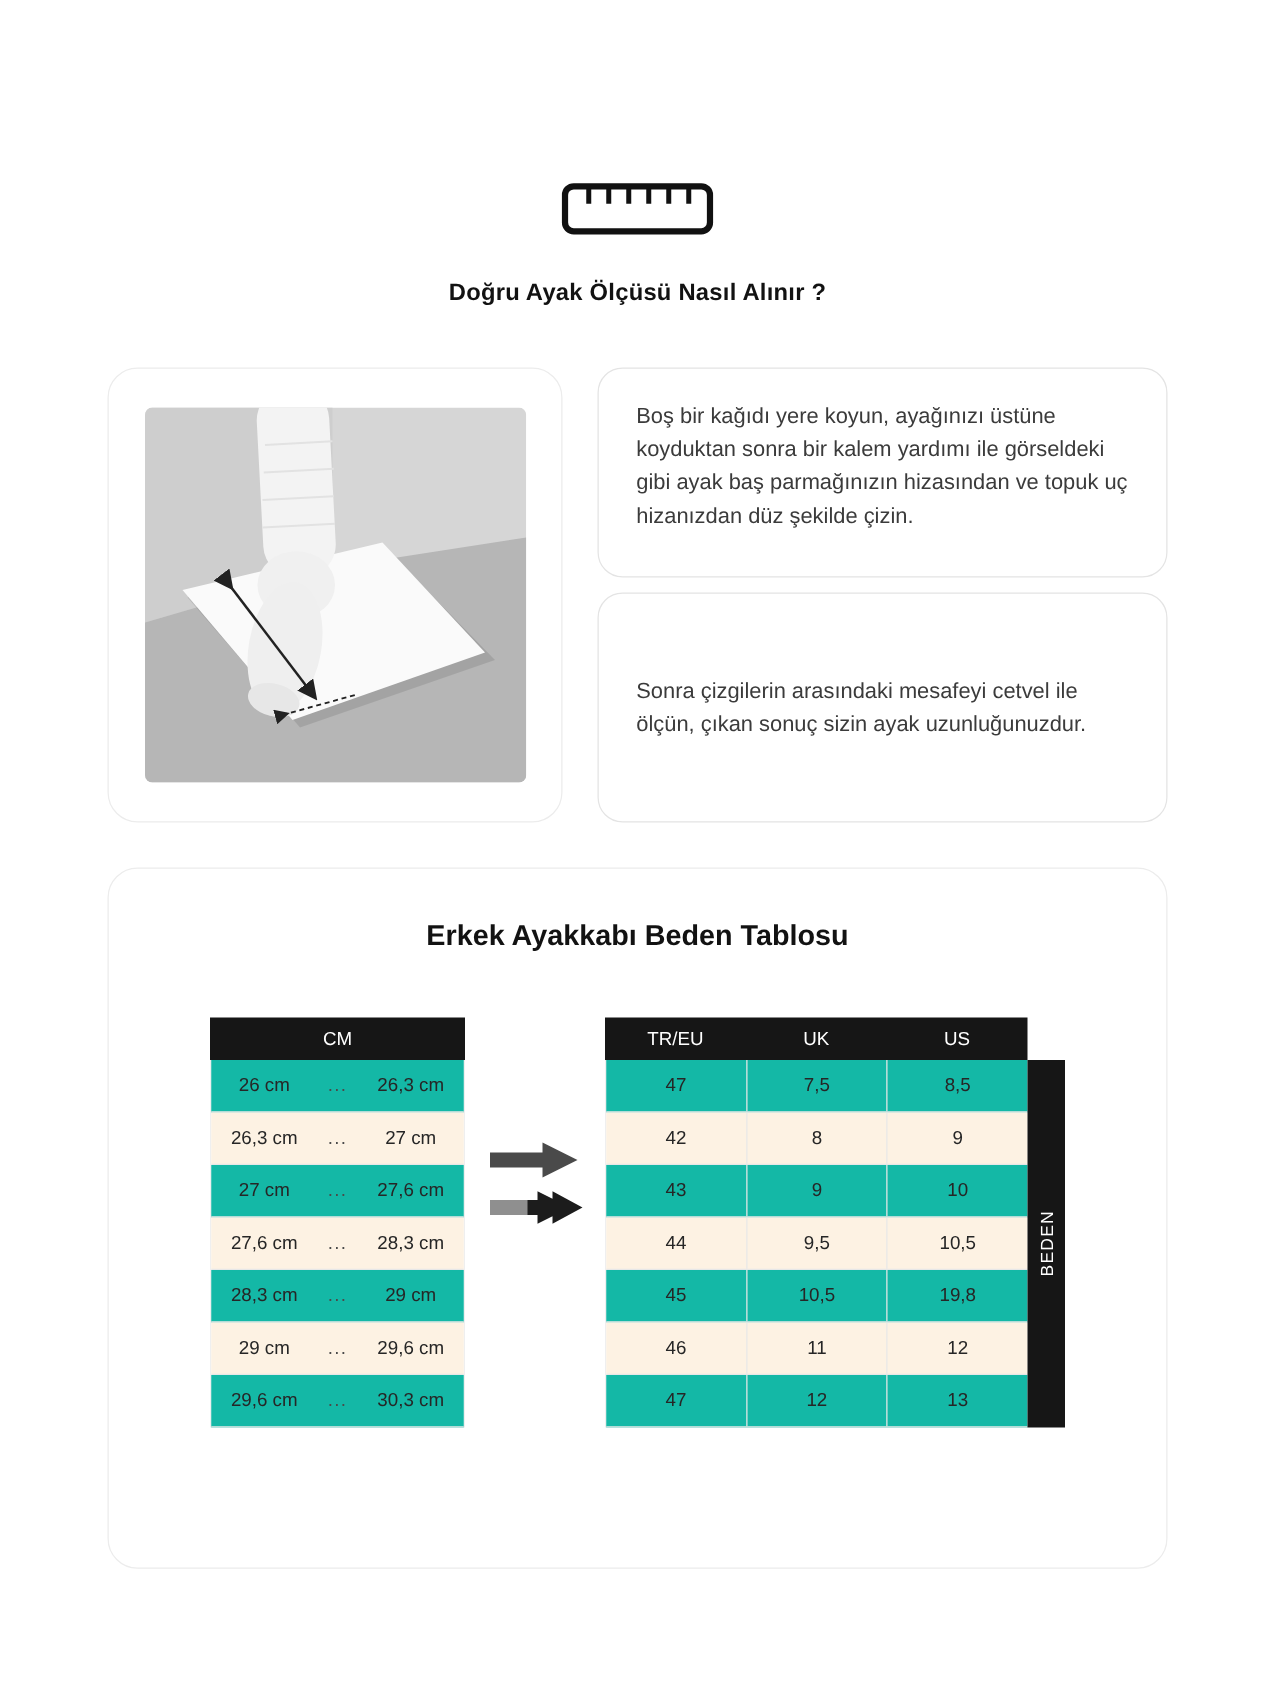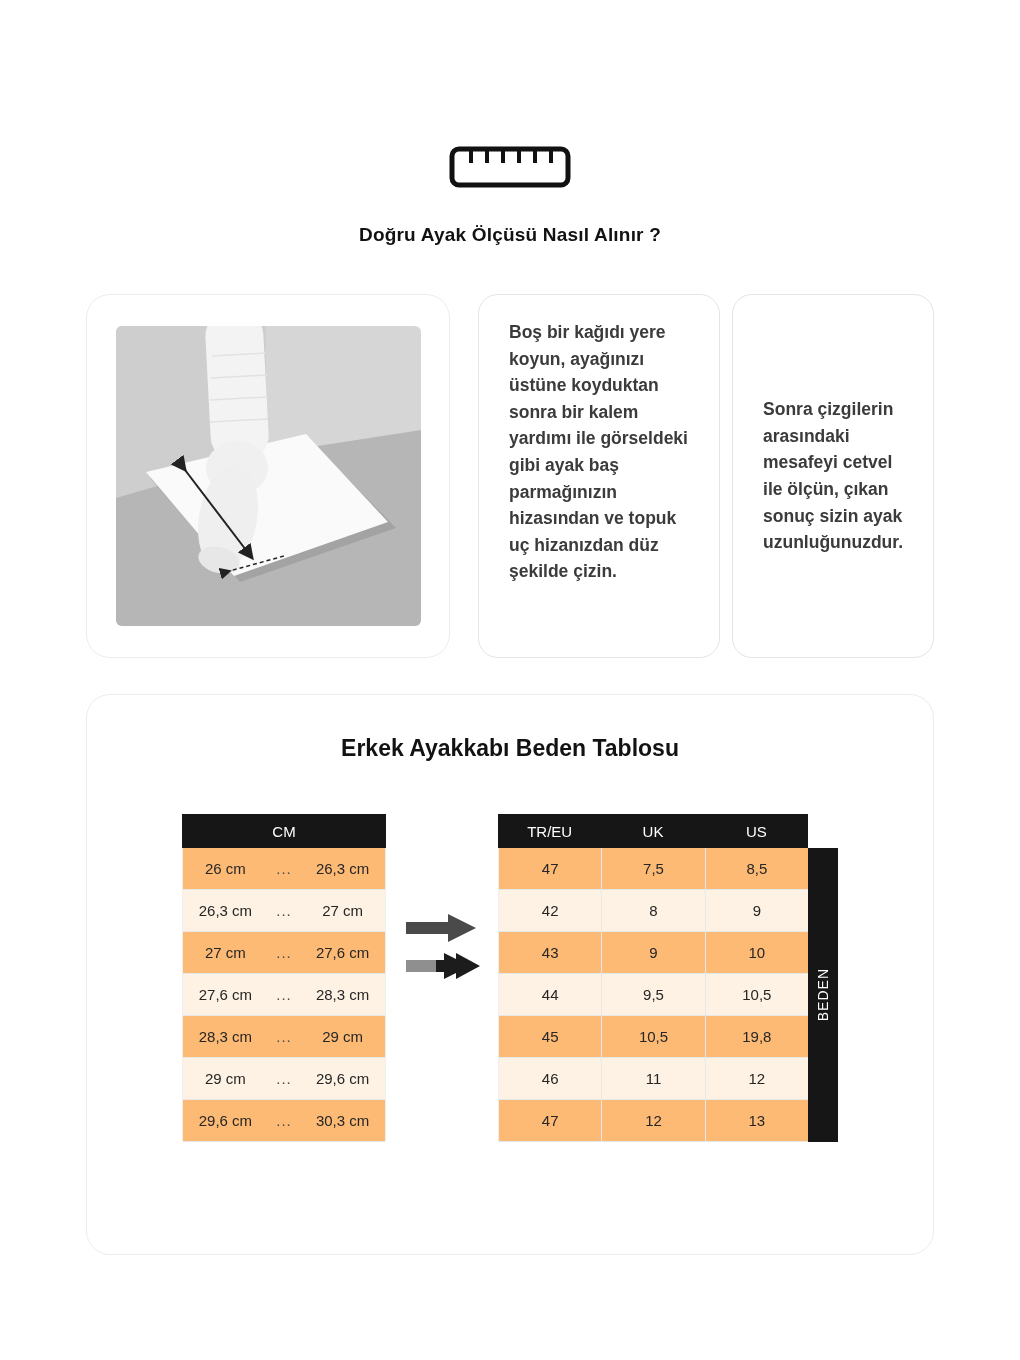--- a/index.html
+++ b/index.html
@@ -21,21 +21,21 @@
 
   
   .howto { display:flex; gap:28px; padding:0 86px; margin-top:48px; }
   .photo-card {
     flex:none; width:364px; height:364px;
     border:1px solid #ececec; border-radius:24px;
     display:flex; align-items:center; justify-content:center;
     background:#fff;
   }
   .photo { width:305px; height:300px; border-radius:6px; display:block; }
-  .text-cards { flex:1; display:flex; flex-direction:row; gap:12px;font-weight:bold; }
+  .text-cards { flex:1; display:flex; flex-direction:column; gap:12px; }
   .text-card {
     border:1px solid #e4e4e4; border-radius:20px;
     padding:24px 30px; font-size:17.5px; line-height:1.52; color:#3b3b3b;
     background:#fff;
   }
   .text-card.first { min-height:168px; }
   .text-card.second { flex:1; display:flex; align-items:center; }
 
   
   .size-section {
@@ -45,39 +45,39 @@
   .section-title { text-align:center; font-size:23px; font-weight:700; color:#121212; }
 
   .tables { display:flex; justify-content:center; align-items:stretch; margin-top:52px; }
 
   .thead {
     background:#161616; color:#fff; height:34px;
     display:flex; align-items:center; font-size:15px;
   }
   .trow {
     height:42px; display:flex; align-items:center;
-    font-size:15px; color:#262626; background:#fdba74;
+    font-size:15px; color:#262626; background:#14b8a6;
     border-bottom:1px solid #e7e7e7;
   }
   .trow.alt { background:#fdf2e3; }
 
   
   .cm-table { width:204px; }
   .cm-table .thead { justify-content:center; }
   .cm-table .tbody { border-left:1px solid #efefef; border-right:1px solid #efefef; }
   .cm-table .c1 { flex:0 0 42%; text-align:center; }
   .cm-table .cdots { flex:0 0 16%; text-align:center; color:#4a4a4a; letter-spacing:1px; }
   .cm-table .c2 { flex:0 0 42%; text-align:center; }
 
   
   .arrows { align-self:center; margin:0 16px 60px 18px; }
 
   
   .size-table-wrap { display:flex; align-items:flex-start; }
-  .size-table { width:310px; }
+  .size-table { width:338px; }
   .size-table .thead > div, .size-table .trow > div { flex:1 1 0; text-align:center; }
   .size-table .tbody { border-left:1px solid #efefef; }
   .size-table .trow > div + div { border-left:1px solid #e7e7e7; align-self:stretch; display:flex; align-items:center; justify-content:center; }
   .size-table .trow > div:first-child { display:flex; align-items:center; justify-content:center; align-self:stretch; }
 
   .beden-bar {
     width:30px; height:294px; margin-top:34px; background:#161616;
     display:flex; align-items:center; justify-content:center;
   }
   .beden-bar span {

